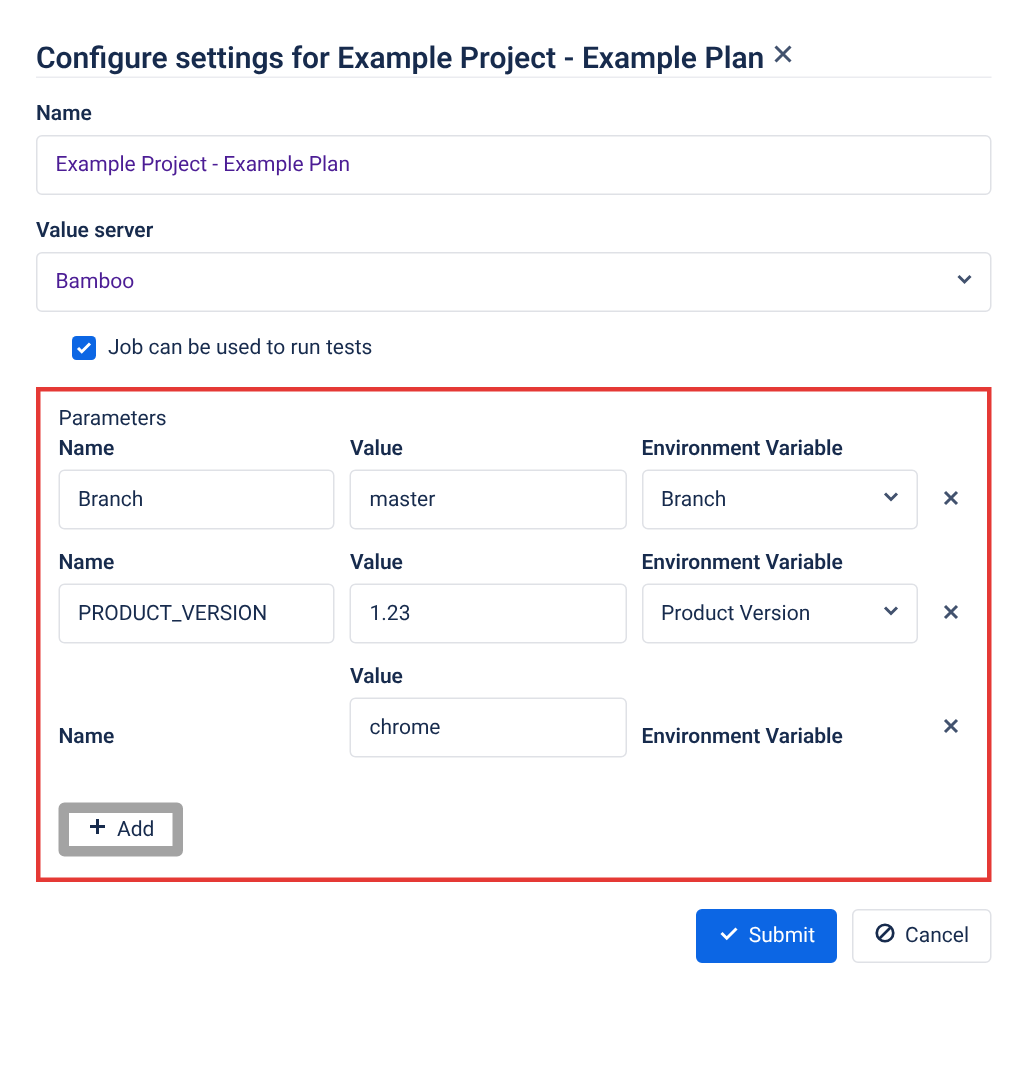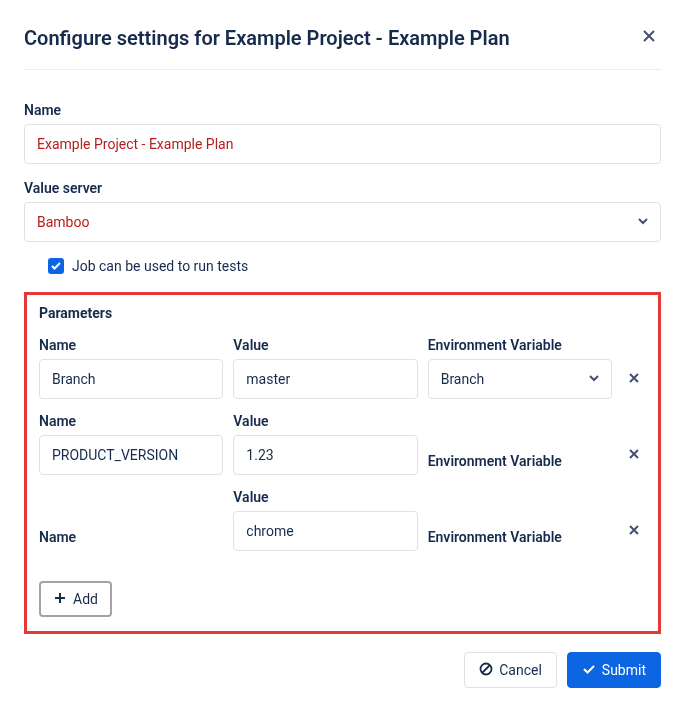--- a/index.html
+++ b/index.html
@@ -7,25 +7,24 @@
     font-family: -apple-system, BlinkMacSystemFont, "Segoe UI", Roboto, Helvetica, Arial, sans-serif;
     background: #fff;
     width: 685px;
     height: 715px;
     padding: 24px;
     color: #172B4D;
     font-size: 14px;
   }
   .header {
     display: flex;
-    justify-content: space-between;
-    align-items: center;
-    padding-bottom: 18px;
+    justify-content: flex-start;
+    align-items: center;
     border-bottom: 1px solid #EBECF0;
-    margin-bottom: 32px;
+    margin-bottom: 16px;
   }
   .title {
     font-size: 20px;
     font-weight: 600;
     color: #172B4D;
   }
   .close-btn {
     background: none;
     border: none;
     cursor: pointer;
@@ -42,21 +41,21 @@
     color: #172B4D;
     margin-bottom: 6px;
   }
   .text-input, .select-input {
     width: 100%;
     height: 40px;
     border: 1px solid #DFE1E6;
     border-radius: 4px;
     padding: 0 12px;
     font-size: 14px;
-    color: #b91c1c;
+    color: #4c1d95;
     background: #fff;
     font-family: inherit;
   }
   .select-wrap { position: relative; }
   .select-input { appearance: none; padding-right: 20px; cursor: pointer; }
   .chevron {
     position: absolute;
     right: 12px;
     top: 50%;
     transform: translateY(-50%);
@@ -82,23 +81,23 @@
   }
   .checkbox svg { width: 12px; height: 12px; color: #fff; }
 
   .params-box {
     border: 3px solid #E53935;
     padding: 10px 12px 14px;
     margin-bottom: 18px;
   }
   .params-title {
     font-size: 14px;
-    font-weight: 700;
-    color: #172B4D;
-    margin-bottom: 16px;
+    font-weight: 400;
+    color: #172B4D;
+    margin-bottom: 4px;
   }
   .param-row {
     display: flex;
     align-items: flex-end;
     gap: 10px;
     margin-bottom: 14px;
   }
   .param-col { flex: 1; min-width: 0; }
   .param-label {
     font-size: 14px;
@@ -143,21 +142,21 @@
     align-items: center;
     justify-content: center;
     flex: 0 0 24px;
   }
   .add-btn {
     display: inline-flex;
     align-items: center;
     gap: 6px;
     height: 36px;
     padding: 0 12px;
-    border: 2px solid #a3a3a3;
+    border: 7px solid #a3a3a3;
     border-radius: 4px;
     background: #fff;
     cursor: pointer;
     font-size: 14px;
     color: #172B4D;
     margin-top: 16px;
     font-family: inherit;
   }
   .footer {
     display: flex;
@@ -244,20 +243,23 @@
           <span><svg width="14" height="14" viewBox="0 0 14 14" fill="none" stroke="currentColor" stroke-width="2">
               <path d="M3 3l8 8M11 3l-8 8"></path>
             </svg></span>
         </button>
       </div>
       <div class="param-row">
         <div class="param-col"><label class="param-label">Name</label><input class="param-input" value="PRODUCT_VERSION" style=""></div>
         <div class="param-col"><label class="param-label">Value</label><input class="param-input" value="1.23" style=""></div>
         <div class="param-col">
           <label class="param-label">Environment Variable</label>
+          <div class="param-select-wrap"><select class="param-select"><option>Product Version</option></select><span class="chevron"><svg width="12" height="12" viewBox="0 0 12 12" fill="none" stroke="currentColor" stroke-width="2">
+                <path d="M2 4l4 4 4-4"></path>
+              </svg></span></div>
         </div>
         <button class="remove-btn">
           <span><svg width="14" height="14" viewBox="0 0 14 14" fill="none" stroke="currentColor" stroke-width="2">
               <path d="M3 3l8 8M11 3l-8 8"></path>
             </svg></span>
         </button>
       </div>
       <div class="param-row">
         <div class="param-col"><label class="param-label">Name</label></div>
         <div class="param-col"><label class="param-label">Value</label><input class="param-input" value="chrome" style=""></div>
@@ -275,30 +277,30 @@
     <span>
       <svg width="14" height="14" viewBox="0 0 14 14" fill="none" stroke="currentColor" stroke-width="2">
           <path d="M7 2v10M2 7h10"></path>
         </svg>
     </span>
     <span>Add</span>
   </button>
 </div>
 
 <div class="footer">
+  <button class="btn btn-submit">
+    <span>
+      <svg width="14" height="14" viewBox="0 0 14 14" fill="none" stroke="currentColor" stroke-width="2">
+          <path d="M2 7l3.5 3.5L12 4"></path>
+        </svg>
+    </span>
+    <span>Submit</span>
+  </button>
   <button class="btn btn-cancel">
     <span>
       <svg width="14" height="14" viewBox="0 0 14 14" fill="none" stroke="currentColor" stroke-width="1.8">
           <circle cx="7" cy="7" r="5.5"></circle>
           <path d="M3.5 10.5l7-7"></path>
         </svg>
     </span>
     <span>Cancel</span>
   </button>
-  <button class="btn btn-submit">
-    <span>
-      <svg width="14" height="14" viewBox="0 0 14 14" fill="none" stroke="currentColor" stroke-width="2">
-          <path d="M2 7l3.5 3.5L12 4"></path>
-        </svg>
-    </span>
-    <span>Submit</span>
-  </button>
 </div>
 
 </body></html>

